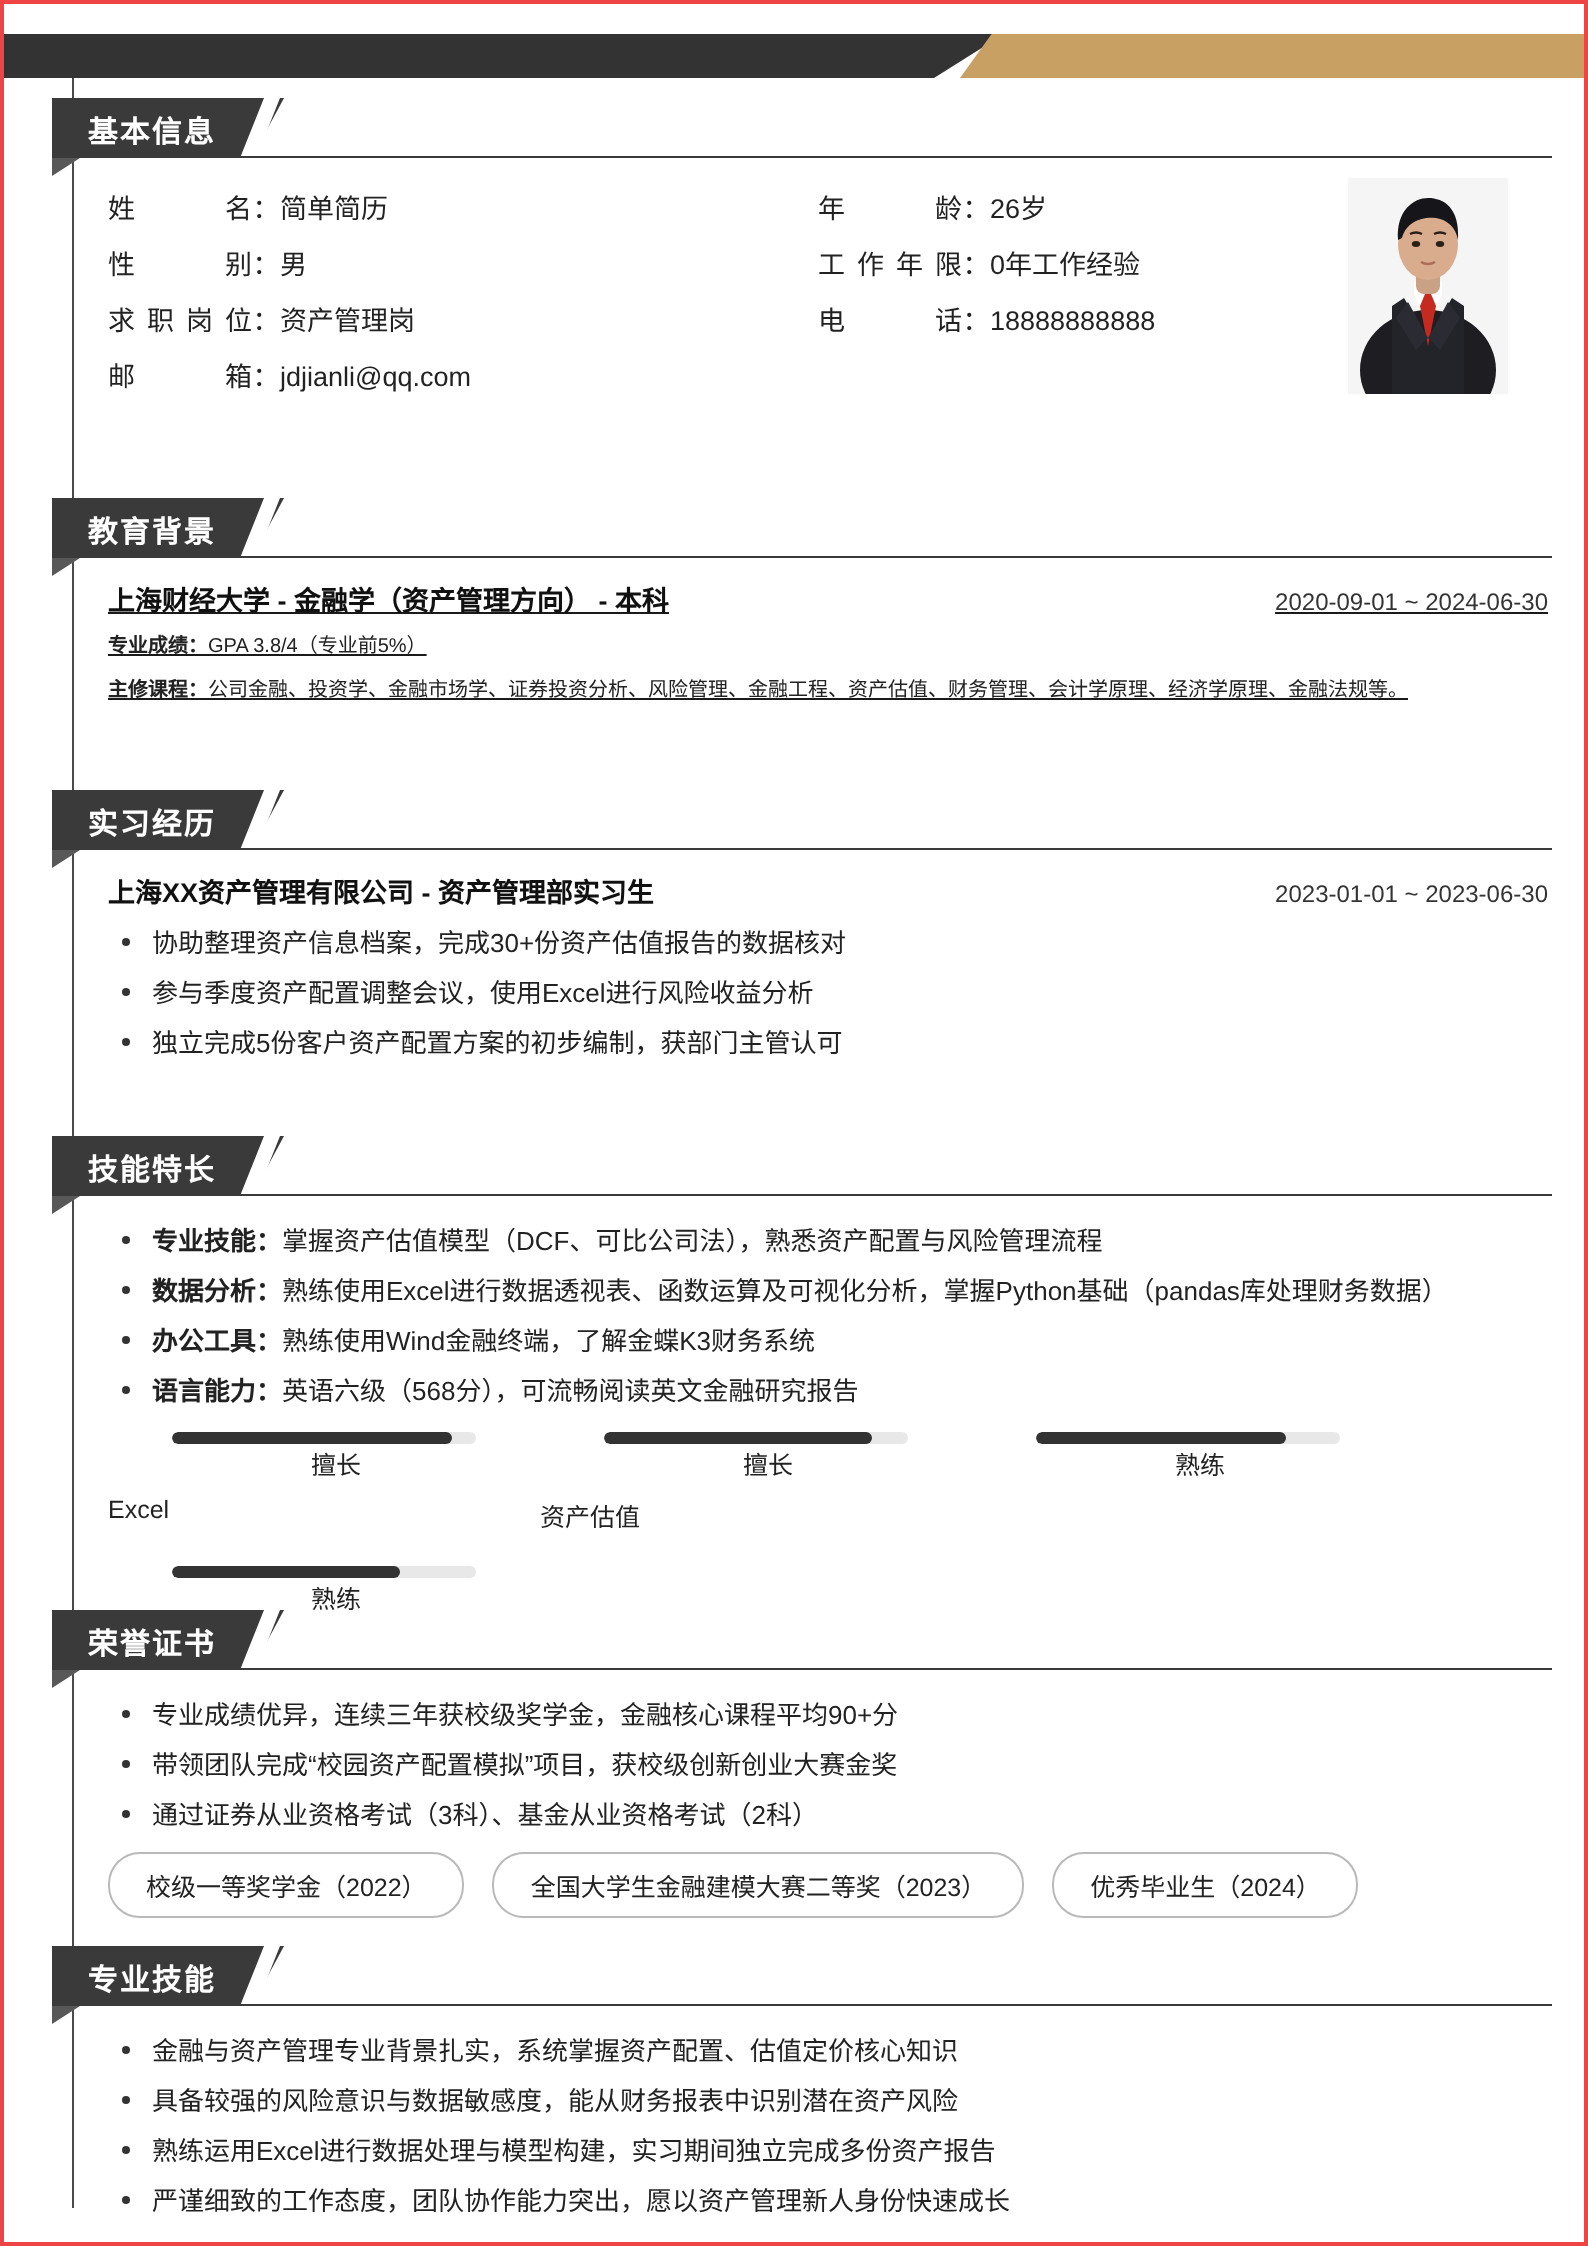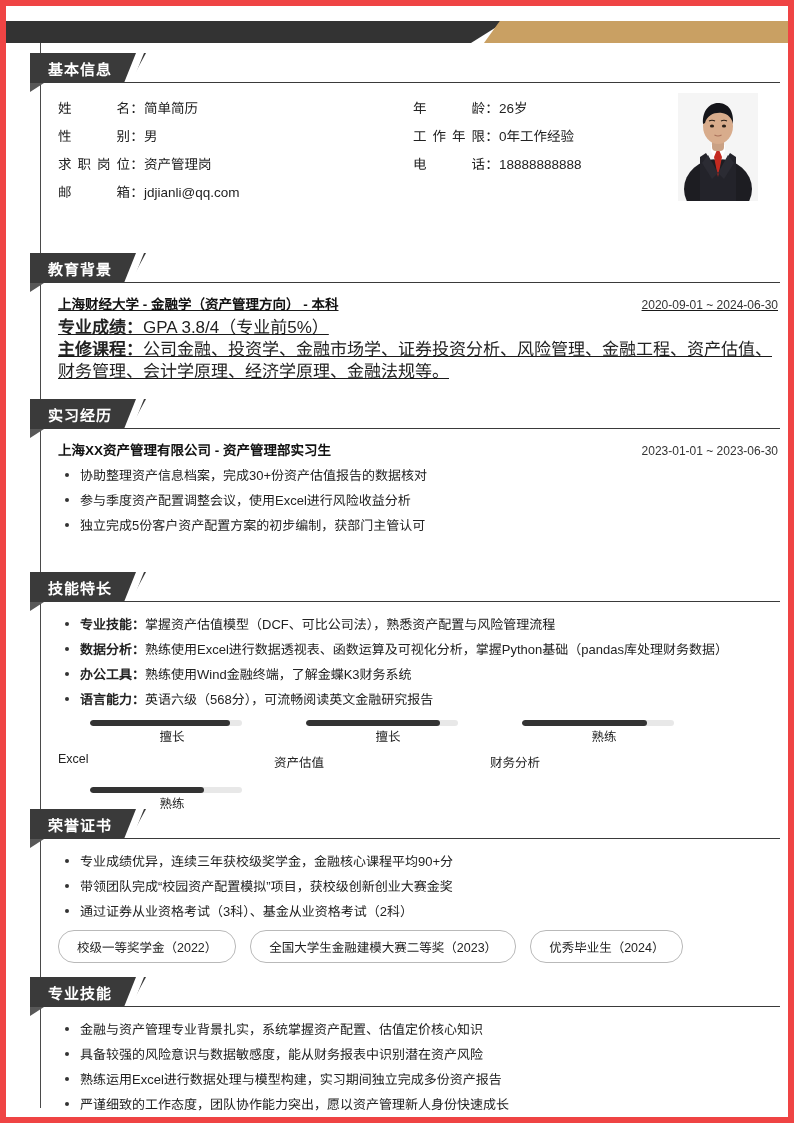--- a/index.html
+++ b/index.html
@@ -12,21 +12,21 @@
     font-family: "Liberation Sans", "DejaVu Sans", sans-serif;
     color: #1a1a1a;
   }
   #page {
     position: relative;
     width: 794px;
     height: 1123px;
     background: #ffffff;
     overflow: hidden;
     box-sizing: border-box;
-    border: 6px solid #ef4444;
+    border: 2px solid #ef4444;
   }
 
   
   .banner {
     position: absolute;
     left: 0;
     top: 15px;
     width: 794px;
     height: 22px;
   }
@@ -168,21 +168,21 @@
     font-size: 13.5px;
     font-weight: bold;
     color: #111;
   }
   .entry-date {
     font-size: 12px;
     color: #333;
     white-space: nowrap;
   }
   .kv-line {
-    font-size: 17px;
+    font-size: 10px;
     line-height: 22px;
     color: #222;
   }
   .kv-line b { font-weight: bold; }
 
   ul.bullets {
     list-style: none;
     margin: 0;
     padding: 0;
   }
@@ -487,21 +487,20 @@
           </div>
           <div class="bar-name">资产估值</div>
         </div>
         <div class="bar-item">
           <div class="bar-top">
             <div class="bar-track">
               <div class="bar-fill" style="width: 82%;"></div>
             </div>
             <span class="bar-level">熟练</span>
           </div>
-          <div class="bar-name">财务分析</div>
         </div>
         <div class="bar-item">
           <div class="bar-top">
             <div class="bar-track">
               <div class="bar-fill" style="width: 75%;"></div>
             </div>
             <span class="bar-level">熟练</span>
           </div>
           <div class="bar-name">英语</div>
         </div>

